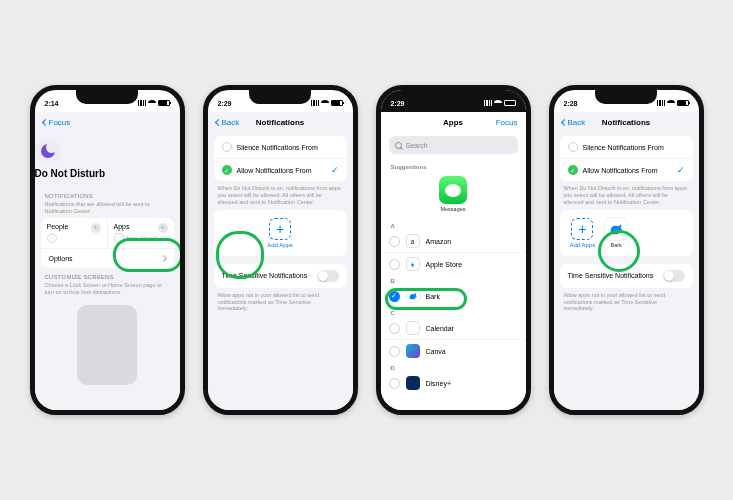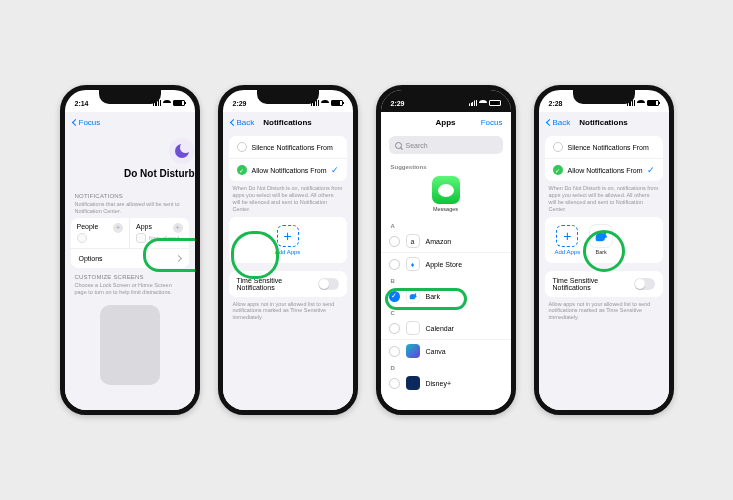--- a/index.html
+++ b/index.html
@@ -1,33 +1,33 @@
 <!DOCTYPE html>
 <html><head>
 <meta charset="utf-8">
 <style>
   * { box-sizing: border-box; margin: 0; padding: 0; font-family: -apple-system, "Helvetica Neue", Arial, sans-serif; }
   body { background: #ececec; width: 733px; height: 500px; display: flex; justify-content: center; align-items: center; gap: 18px; }
-  .phone { width: 140px; height: 330px; background: #fff; border: 5px solid #111; border-radius: 26px; position: relative; overflow: hidden; box-shadow: 0 2px 6px rgba(0,0,0,.2); }
+  .phone { width: 155px; height: 330px; background: #fff; border: 5px solid #111; border-radius: 26px; position: relative; overflow: hidden; box-shadow: 0 2px 6px rgba(0,0,0,.2); }
   .notch { position: absolute; top: 0; left: 50%; transform: translateX(-50%); width: 62px; height: 14px; background: #111; border-radius: 0 0 10px 10px; z-index: 5; }
   .status-bar { height: 22px; display: flex; justify-content: space-between; align-items: center; padding: 4px 10px 0; font-size: 7px; font-weight: 600; }
   .status-icons { display: flex; gap: 2px; align-items: center; }
   .signal, .wifi, .battery { display: inline-block; }
   .signal { width: 8px; height: 6px; background: linear-gradient(to right,#000 1.5px,transparent 1.5px,transparent 2.5px,#000 2.5px,#000 4px,transparent 4px,transparent 5px,#000 5px,#000 6.5px,transparent 6.5px,transparent 7.5px,#000 7.5px); }
   .wifi { width: 8px; height: 6px; border-top: 3px solid #000; border-radius: 50% 50% 0 0; }
   .battery { width: 12px; height: 6px; border: 1px solid #000; border-radius: 1px; position: relative; }
   .battery::after { content:''; position:absolute; right:-2px; top:1px; width:1px; height:2px; background:#000; }
   .battery::before { content:''; position:absolute; left:0; top:0; width:8px; height:4px; background:#000; }
   .screen { height: calc(100% - 22px); overflow: hidden; background: #f2f2f7; font-size: 7px; color: #000; }
   .nav { display: flex; align-items: center; justify-content: space-between; height: 20px; padding: 0 8px; background: #f2f2f7; position: relative; }
   .nav .title { position: absolute; left: 0; right: 0; text-align: center; font-weight: 600; font-size: 8px; }
   .nav .back, .nav .done { color: #007aff; font-size: 8px; z-index: 1; display: flex; align-items: center; gap: 1px; }
   .chev-left { width:5px; height:5px; border-left:1.5px solid #007aff; border-bottom:1.5px solid #007aff; transform: rotate(45deg); display:inline-block; }
   .chev-right { width:5px; height:5px; border-right:1.2px solid #aaa; border-bottom:1.2px solid #aaa; transform: rotate(-45deg); display:inline-block; }
-  .hero { text-align: right; padding: 6px 0 8px; }
+  .hero { text-align: left; padding: 6px 0 8px; }
   .moon-badge { width: 26px; height: 26px; border-radius: 50%; background: #efeaf7; display: inline-flex; align-items: center; justify-content: center; margin-bottom: 4px; }
   .moon { width: 14px; height: 14px; border-radius: 50%; background: #6e4fd6; position: relative; }
   .moon::after { content:''; position:absolute; width:11px; height:11px; border-radius:50%; background:#efeaf7; top:-2px; right:-2px; }
   .hero-title { font-size: 10px; font-weight: 700; }
   .section-label { font-size: 6px; color: #888; padding: 6px 10px 2px; text-transform: uppercase; letter-spacing: .2px; }
   .section-desc { font-size: 5.5px; color: #999; padding: 0 10px 4px; line-height: 1.2; }
   .card { background: #fff; margin: 0 6px; border-radius: 7px; overflow: hidden; }
   .card + .card { margin-top: 6px; }
   .split-row { display: flex; }
   .split-cell { flex: 1; padding: 5px 6px; position: relative; }

